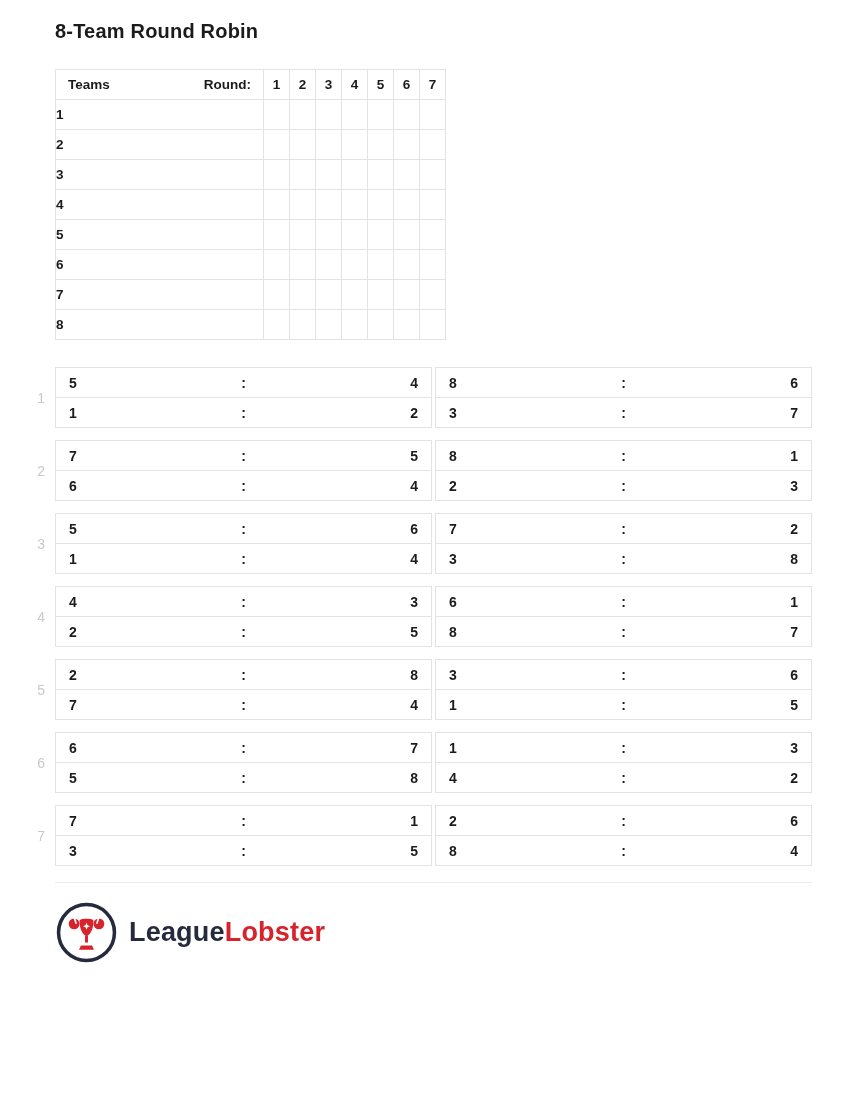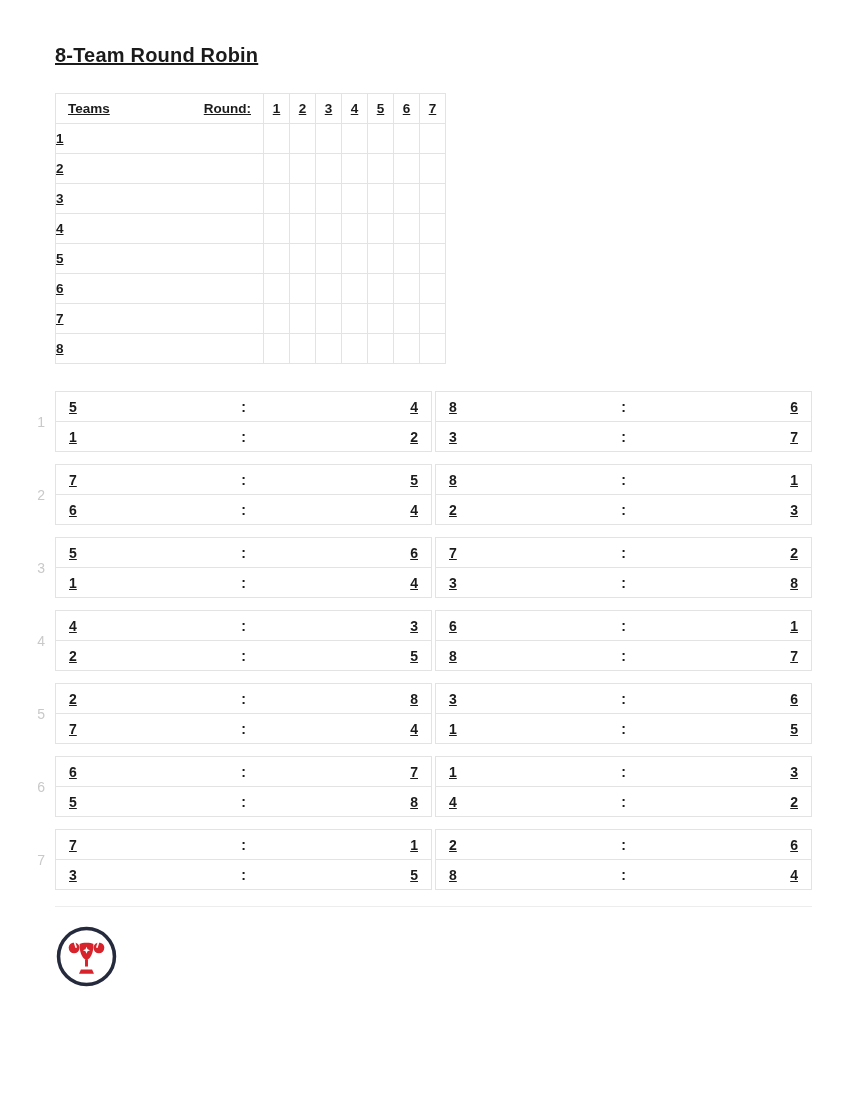--- a/index.html
+++ b/index.html
@@ -9,21 +9,21 @@
     --navy:#252b3d;
     --red:#d7232b;
     --divider:#ededed;
   }
   *{box-sizing:border-box;}
   html,body{margin:0;padding:0;}
   body{
     width:850px;height:1100px;background:#ffffff;overflow:hidden;
     font-family:"Liberation Sans", sans-serif;color:var(--text);
   }
-  .page{position:relative;padding:44px 38px 0 55px;text-decoration:underline;}
+  .page{position:relative;padding:20px 38px 0 55px;}
   .title{
     font-size:20px;font-weight:700;line-height:23px;margin:0;
     letter-spacing:.2px;color:var(--text);
   }
   
   .standings{
     border-collapse:collapse;table-layout:fixed;width:390px;margin-top:26px;
   }
   .standings th,.standings td{
     border:1px solid var(--border);height:30px;padding:0;
@@ -389,16 +389,17 @@
 
           <path d="M25,19.3 C27.5,17.6 36.5,17.6 39,19.3 C39.3,27 36.8,33.6 32,36 C27.2,33.6 24.7,27 25,19.3 Z" fill="#d7232b"></path>
 
           <path d="M32,22 L33.05,24.55 L35.6,25.6 L33.05,26.65 L32,29.2 L30.95,26.65 L28.4,25.6 L30.95,24.55 Z" fill="#ffffff"></path>
 
           <rect x="30.5" y="35.2" width="3" height="7" fill="#d7232b"></rect>
 
           <path d="M26.3,45.3 L37.7,45.3 L39.6,49.6 L24.4,49.6 Z" fill="#d7232b"></path>
         </svg>
       </span>
+      <span class="logo-text"><span class="brand-first">League</span><span class="brand-second">Lobster</span></span>
     </a>
   </div>
 
 </div>
 
 </body></html>

